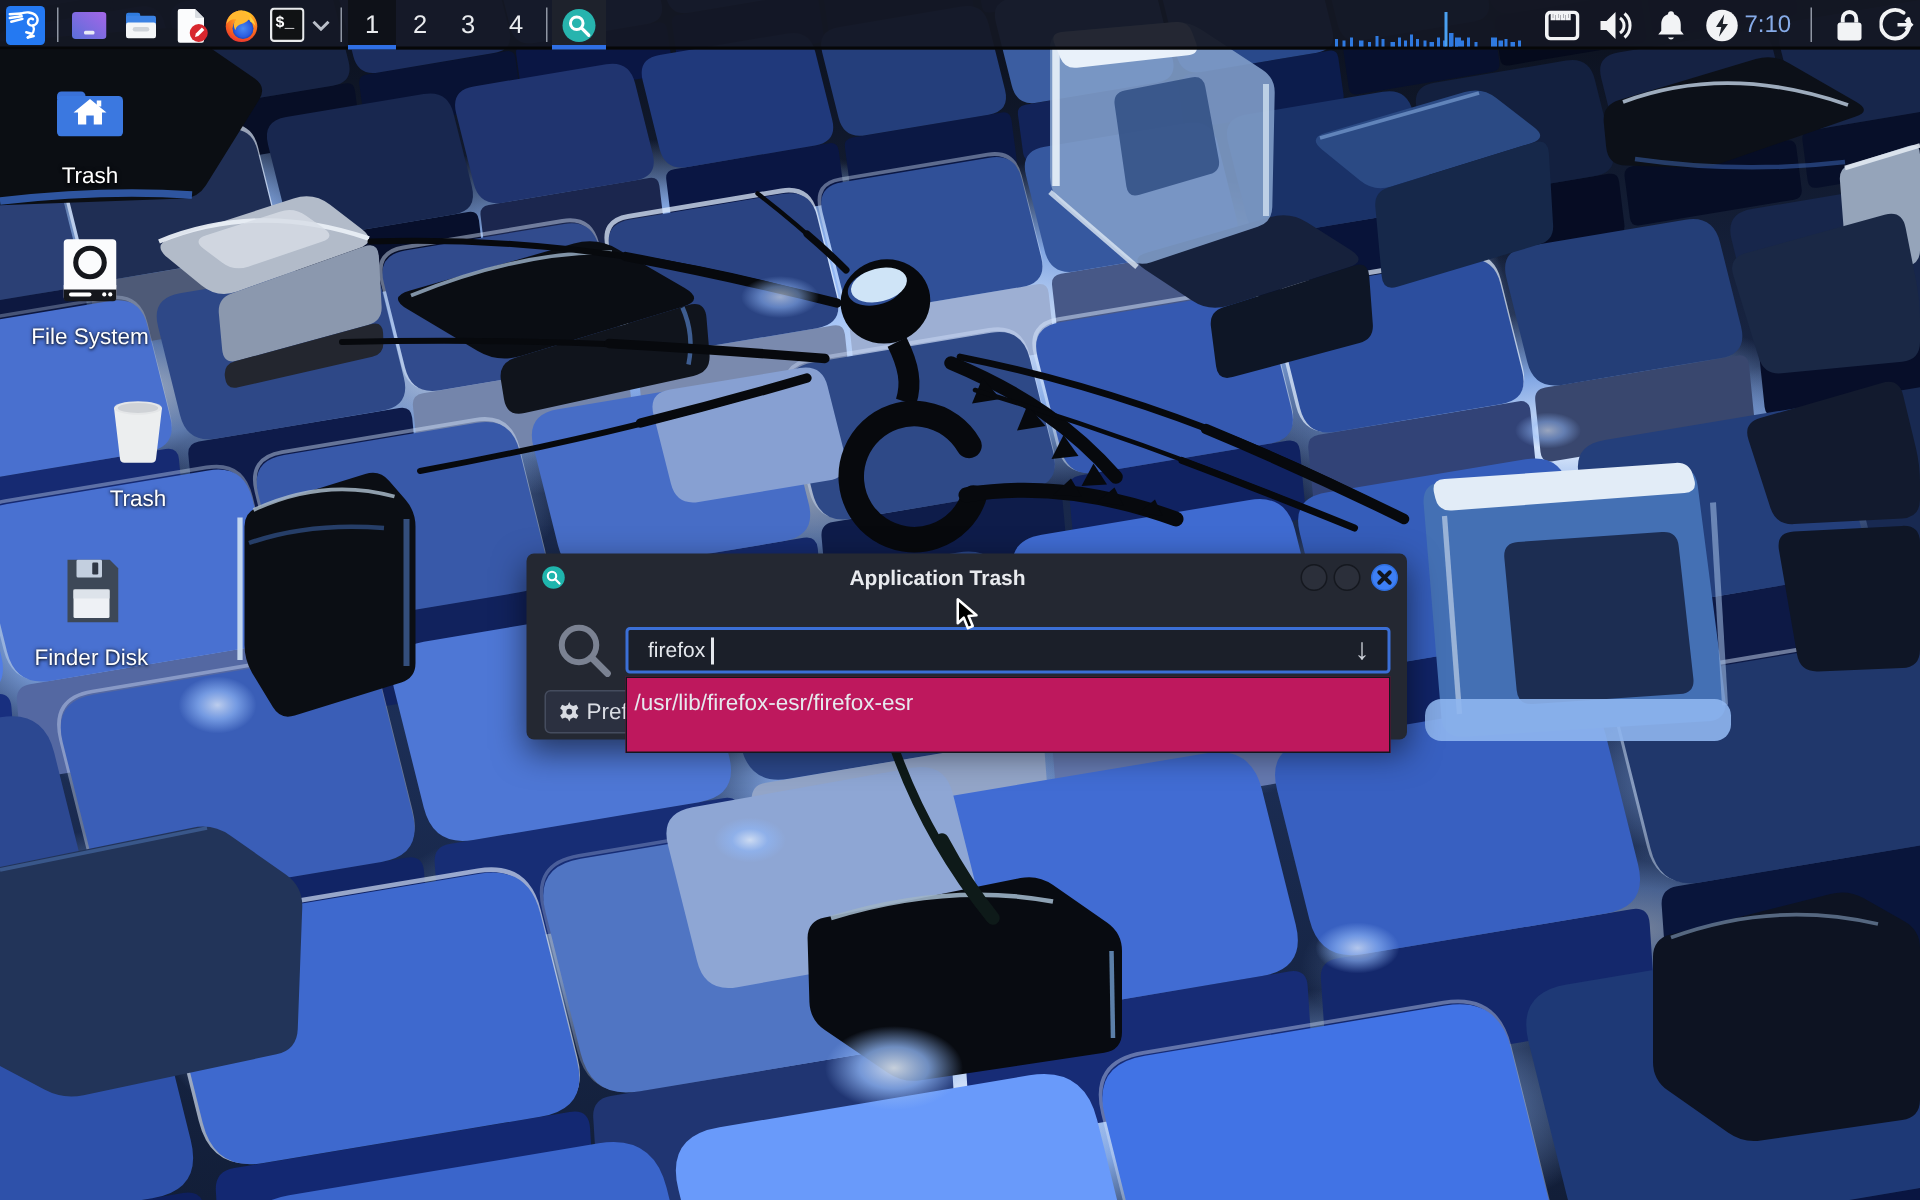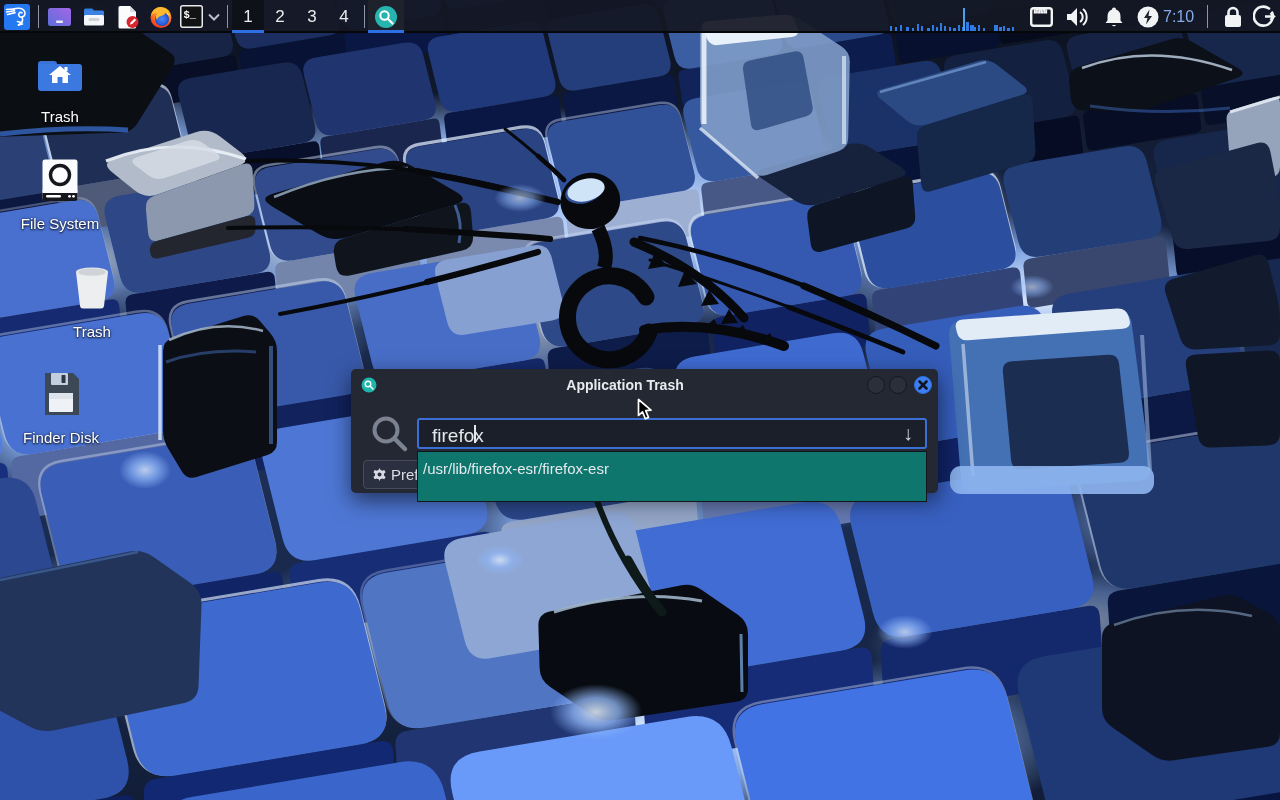--- a/index.html
+++ b/index.html
@@ -20,27 +20,27 @@
   .dicon { position:absolute; width:120px; text-align:center; z-index:10; }
   .dlabel { margin-top:10px; color:#fff; font-size:15px; text-shadow:0 1px 2px rgba(0,0,0,0.85), 0 0 3px rgba(0,0,0,0.6); }
   
   #dlg { position:absolute; left:351px; top:369px; width:587px; height:124px;
     background:#242832; border-radius:5px; box-shadow:0 8px 22px rgba(0,0,0,0.55); z-index:20; }
   #dlgtitle { position:absolute; left:0; top:0; width:548px; height:32px; text-align:center;
     color:#e8eaee; font-size:14px; font-weight:bold; line-height:32px; }
   .wbtn { position:absolute; top:376px; width:18px; height:18px; border-radius:50%; z-index:22; }
   #srchbox { position:absolute; left:417px; top:418px; width:510px; height:31px; background:#1b1f29;
     border:2px solid #3b6fd6; border-radius:3px; z-index:22; }
-  #srchtxt { position:absolute; left:13px; top:5px; color:#e4e7ec; font-size:19px; }
+  #srchtxt { position:absolute; left:13px; top:5px; color:#e4e7ec; font-size:14px; }
   #cursor { position:absolute; left:55px; top:5px; width:1.5px; height:18px; background:#e4e7ec; }
   #arr { position:absolute; right:12px; top:2px; color:#ced2da; font-size:20px; }
   #prefbtn { position:absolute; left:363px; top:460px; width:100px; height:29px; background:#2b3040;
     border:1px solid #454c5e; border-radius:4px; z-index:21; color:#dadde4; font-size:15px;
     display:flex; align-items:center; padding-left:8px; }
-  #ddrop { position:absolute; left:417px; top:451px; width:510px; height:51px; background:#0f766e;
+  #ddrop { position:absolute; left:417px; top:451px; width:510px; height:51px; background:#be185d;
     border:1px solid #14161d; z-index:23; }
   #dditem { position:absolute; left:5px; top:8px; color:#e6e9ee; font-size:15px; }
   
   #mcur { position:absolute; left:637px; top:398px; z-index:60; }
 </style>
 </head>
 <body>
 <div id="stage">
   <div id="wall"><svg width="1280" height="800" viewBox="0 0 1280 800">
         <defs>

